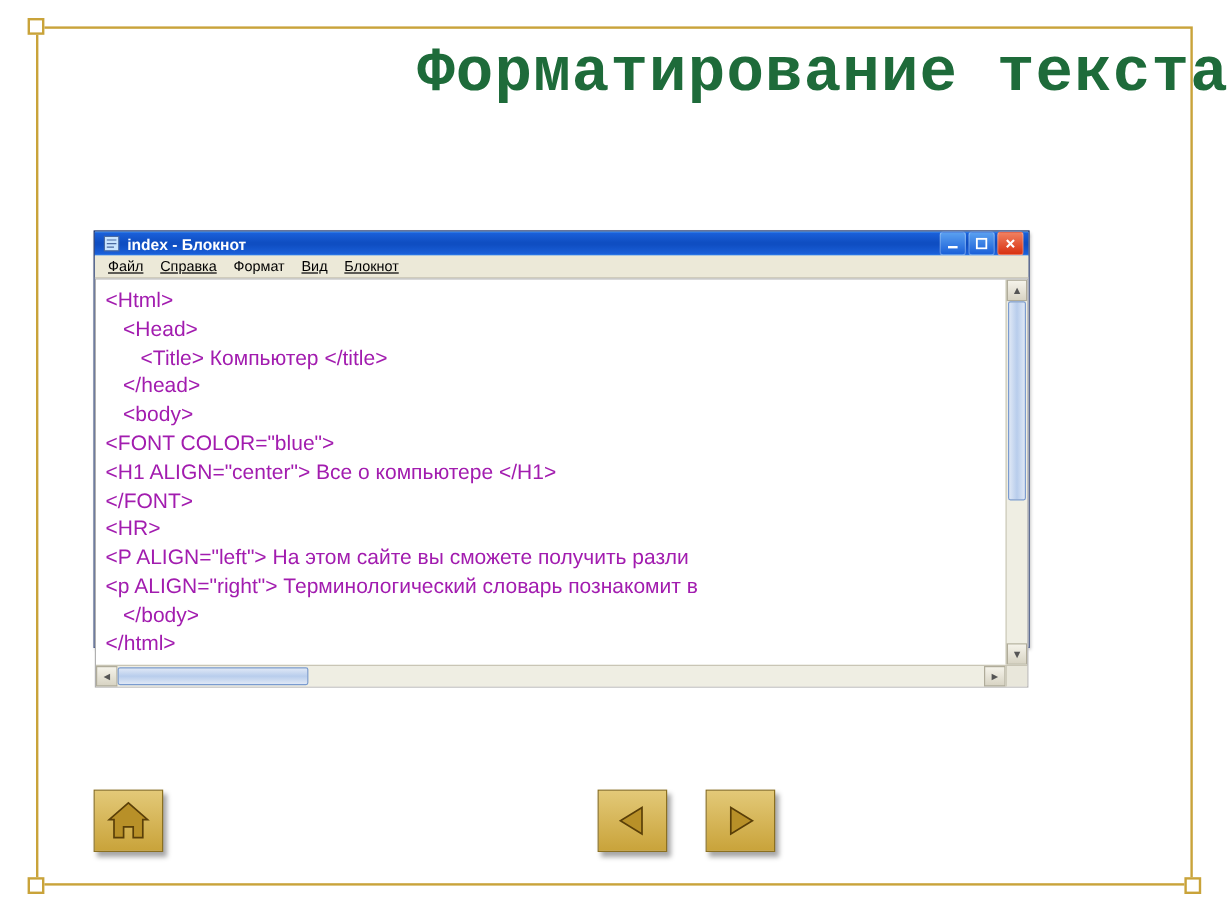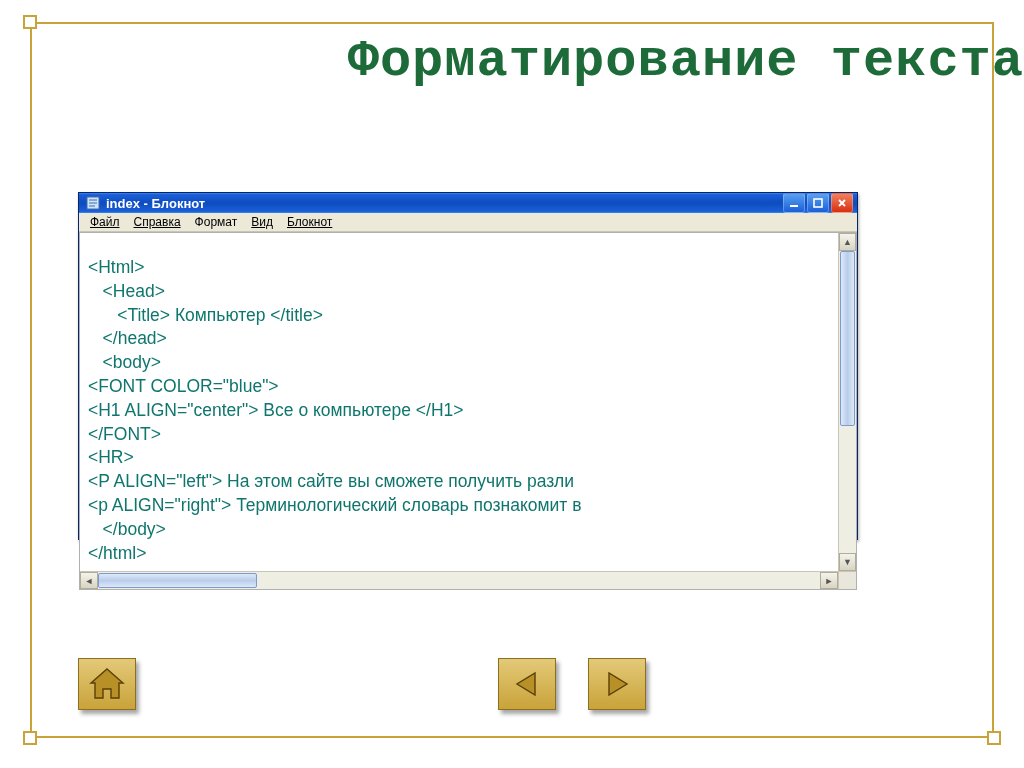--- a/index.html
+++ b/index.html
@@ -118,25 +118,24 @@
     flex: 1;
     display: flex;
     overflow: hidden;
   }
   .text-area {
     flex: 1;
     background: #fff;
     padding: 6px 8px 6px 8px;
     font-family: Verdana, Tahoma, sans-serif;
     font-size: 17.5px;
-    color: #0f766e;
+    color: #a21caf;
     white-space: pre;
     line-height: 1.36;
     overflow: hidden;
-    margin-top: 17px;
   }
   .vscroll {
     width: 18px;
     background: #e9e7db;
     border-left: 1px solid #c9c5b5;
     display: flex; flex-direction: column;
   }
   .sb-btn {
     height: 18px;
     background: linear-gradient(to bottom,#f5f3ea,#d8d4c4);

